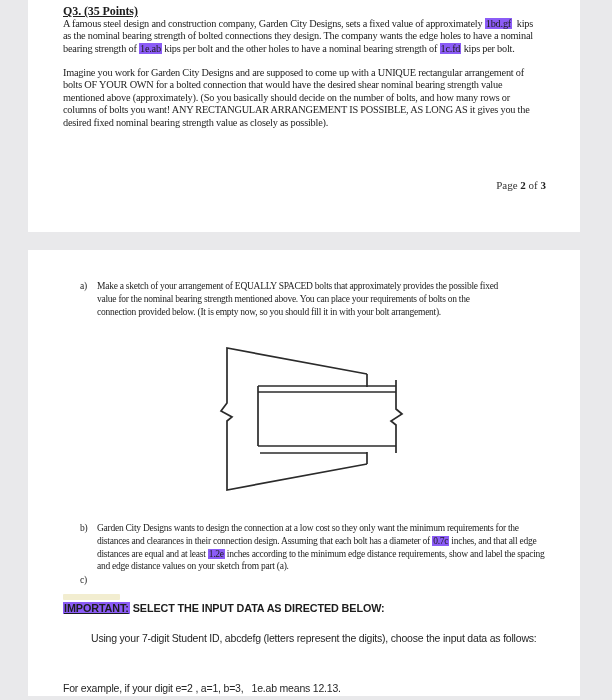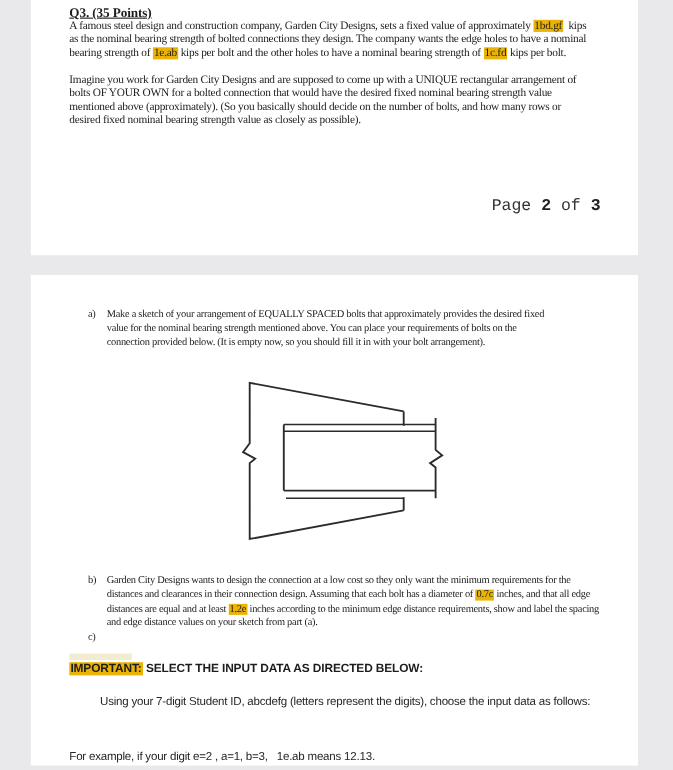--- a/index.html
+++ b/index.html
@@ -8,55 +8,55 @@
     background:#e9e9eb;
     font-family:"Liberation Serif", serif;
     color:#1d1d1d;
   }
   .page{position:absolute;left:28px;width:552px;background:#ffffff;}
   #page1{top:0;height:232px;}
   #page2{top:250px;height:446px;}
 
   .abs{position:absolute;}
   .tline{white-space:pre;}
-  .hl{background:#eab308;padding:0 1px;}
+  .hl{background:#8b5cf6;padding:0 1px;}
 
   .q-heading{
     left:35px;top:4px;
     font-size:12px;font-weight:bold;text-decoration:underline;
     letter-spacing:-0.1px;
   }
   .body-text{
     font-size:10.3px;letter-spacing:-0.22px;line-height:12.45px;
   }
   #para1{left:35px;top:18px;}
   #para2{left:35px;top:67px;}
   #page-label{
     right:34px;top:179px;
-    font-family:Liberation Mono, monospace;font-size:15px;color:#333;text-align:right;
+    font-family:Liberation Serif, serif;font-size:11px;color:#333;text-align:right;
   }
   #page-label b{font-weight:700;color:#222;}
 
   .item-label{position:absolute;left:52px;top:0;}
   .item-text{margin-left:69px;}
   .list-item{left:0;width:552px;}
   .page2-text{font-size:9.5px;letter-spacing:-0.26px;line-height:12.8px;}
   #item-a{top:30px;}
   #item-b{top:272px;}
   #item-c{top:324px;}
 
   #sketch-svg{left:0;top:0;}
 
   #smudge{
     left:35px;top:344px;width:57px;height:6px;
     background:#efe9c4;opacity:.8;border-radius:1px;
   }
   .sans{font-family:"Liberation Sans", sans-serif;}
   #important-line{left:35px;top:352px;font-size:10.8px;font-weight:700;letter-spacing:-0.1px;}
-  #important-line .hl{}
+  #important-line .hl{text-decoration:underline;}
   #using-line{left:35px;top:382px;font-size:10.5px;letter-spacing:-0.2px;color:#262626;padding-left:28px;}
   #example-line{left:35px;top:432px;font-size:10.5px;letter-spacing:-0.2px;color:#262626;white-space:pre;}
 
   svg .ln{stroke:#2b2b2b;stroke-width:1.7;fill:none;}
   svg .thin{stroke:#2b2b2b;stroke-width:1.4;fill:none;}
 </style>
 </head>
 <body>
 
 <div id="screen">
@@ -65,36 +65,37 @@
     <div class="abs q-heading">Q3. (35 Points)</div>
 
     <div class="abs body-text" id="para1">
         <div class="tline"><span>A famous steel design and construction company, Garden City Designs, sets a fixed value of approximately </span><span class="hl">1bd.gf</span><span>  kips</span></div>
         <div class="tline"><span>as the nominal bearing strength of bolted connections they design. The company wants the edge holes to have a nominal</span></div>
         <div class="tline"><span>bearing strength of </span><span class="hl">1e.ab</span><span> kips per bolt and the other holes to have a nominal bearing strength of </span><span class="hl">1c.fd</span><span> kips per bolt.</span></div>
       </div>
 
     <div class="abs body-text" id="para2">
         <div class="tline"><span>Imagine you work for Garden City Designs and are supposed to come up with a UNIQUE rectangular arrangement of</span></div>
-        <div class="tline"><span>bolts OF YOUR OWN for a bolted connection that would have the desired fixed nominal bearing strength value</span></div>
+        <div class="tline"><span>bolts OF YOUR OWN for a bolted connection that would have the desired shear nominal bearing strength value</span></div>
         <div class="tline"><span>mentioned above (approximately). (So you basically should decide on the number of bolts, and how many rows or</span></div>
+        <div class="tline"><span>columns of bolts you want! ANY RECTANGULAR ARRANGEMENT IS POSSIBLE, AS LONG AS it gives you the</span></div>
         <div class="tline"><span>desired fixed nominal bearing strength value as closely as possible).</span></div>
       </div>
 
     <div class="abs" id="page-label">
       <span>Page </span><b>2</b><span> of </span><b>3</b>
     </div>
   </div>
 
   <div class="page" id="page2">
 
     <div class="abs list-item page2-text" id="item-a">
       <span class="item-label">a)</span>
       <div class="item-text">
-          <div class="tline"><span>Make a sketch of your arrangement of EQUALLY SPACED bolts that approximately provides the desired fixed</span></div>
+          <div class="tline"><span>Make a sketch of your arrangement of EQUALLY SPACED bolts that approximately provides the possible fixed</span></div>
           <div class="tline"><span>value for the nominal bearing strength mentioned above. You can place your requirements of bolts on the</span></div>
           <div class="tline"><span>connection provided below. (It is empty now, so you should fill it in with your bolt arrangement).</span></div>
         </div>
     </div>
 
     <svg class="abs" id="sketch-svg" width="552" height="446" viewBox="0 0 552 446">
 
       <path class="ln" d="M339,124 L199,98 L199,153 L193,161 L204,167 L199,171 L199,240 L339,214"></path>
       <path class="ln" d="M339,124 L339,137"></path>
       <path class="ln" d="M339,214 L339,202"></path>

